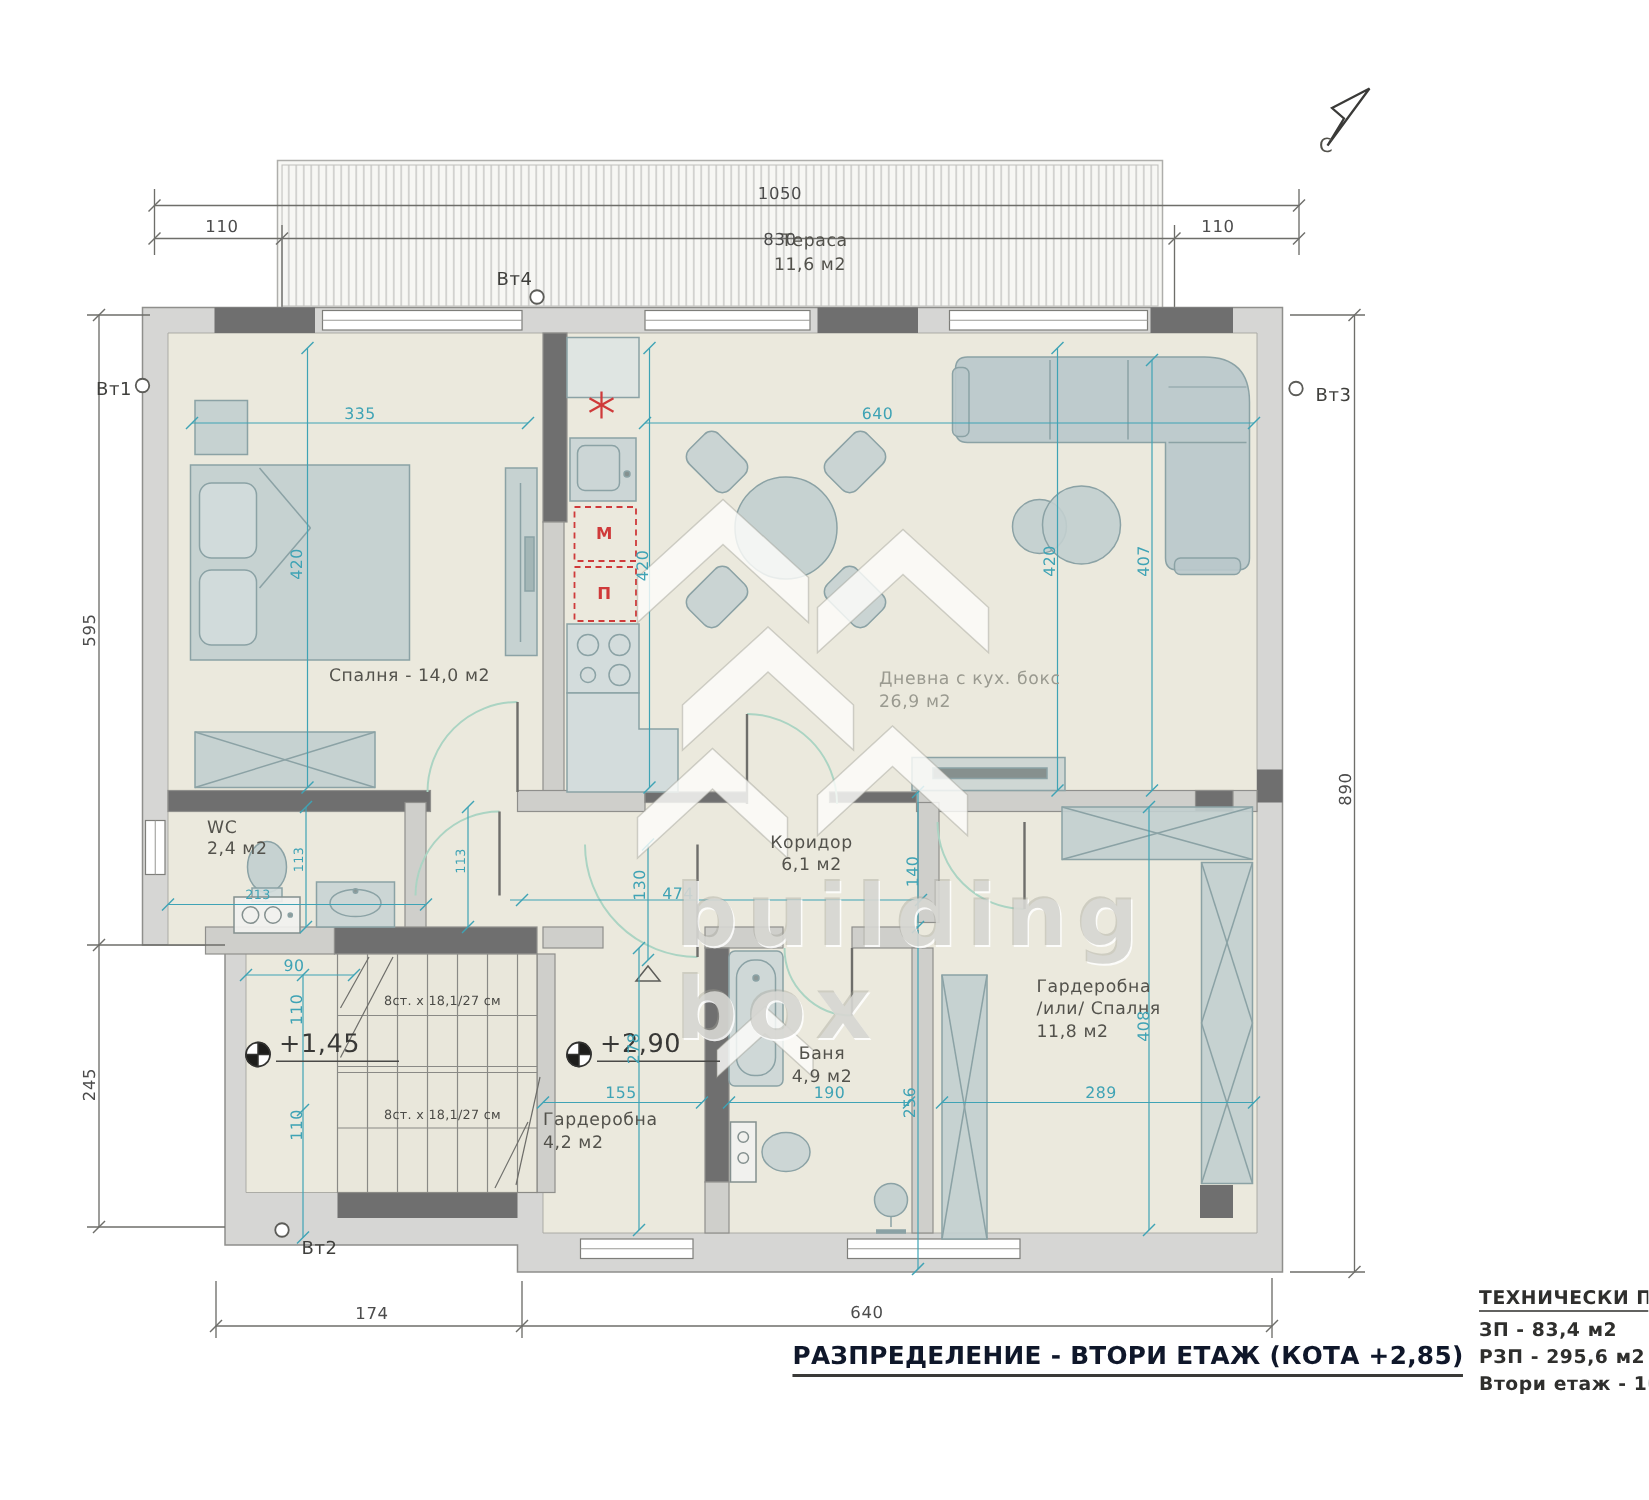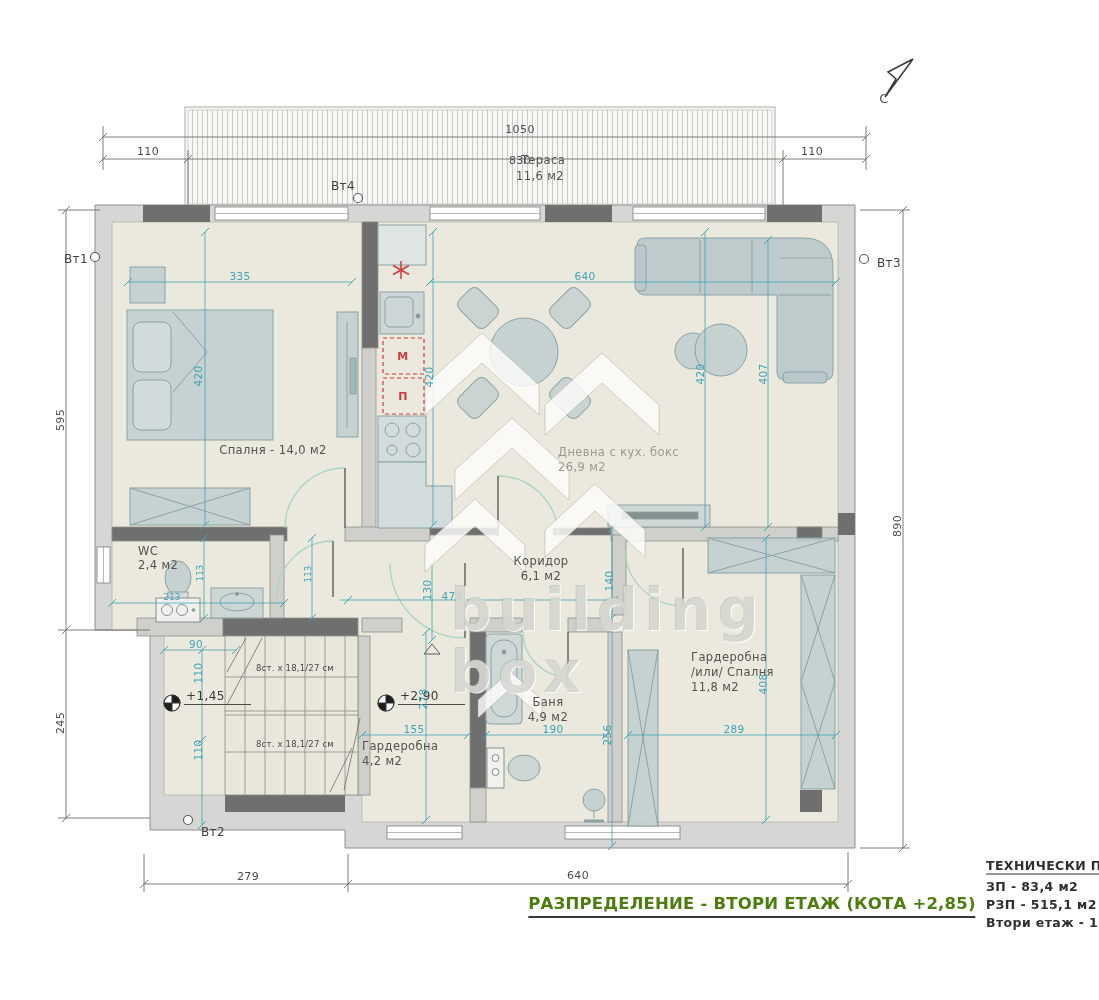--- a/index.html
+++ b/index.html
@@ -8,23 +8,23 @@
   #plan-svg{position:absolute;left:0;top:0;}
   .lbl{position:absolute;transform:translate(-50%,-50%);white-space:nowrap;color:#53524c;
        font-size:11.5px;letter-spacing:.4px;}
   .lbl.la{transform:translate(0,-50%);} 
   .dim-in{color:#3fa3b5;font-size:10.5px;letter-spacing:.3px;}
   .dim-out{color:#4c4c4c;font-size:11px;}
   .rot{transform:translate(-50%,-50%) rotate(-90deg);}
   .dim-sm{font-size:8.5px;}
   .stair-lbl{font-size:8.5px;color:#4a4a46;letter-spacing:.2px;}
   .marker-lbl{font-size:12px;color:#3f3f3c;}
-  .elev{font-size:12px;color:#383836;border-bottom:1.3px solid #4a4a48;padding:0 26px 1px 2px;}
-  .faded{color:#9a9a90;}
-  .title{font-size:16.5px;font-weight:bold;color:#4d7c0f;letter-spacing:.2px;
+  .elev{font-size:17px;color:#383836;border-bottom:1.3px solid #4a4a48;padding:0 26px 1px 2px;}
+  .faded{color:#9a9a90;margin-left:28px;}
+  .title{font-size:16.5px;font-weight:bold;color:#0f172a;letter-spacing:.2px;
          border-bottom:2px solid #3a3a38;padding-bottom:3px;}
   .tech{font-size:12.5px;font-weight:bold;color:#2f2f2d;}
   .tech.head{border-bottom:1.6px solid #2f2f2d;padding-bottom:1px;}
   .wm{font-size:58px;font-weight:600;color:rgba(162,162,152,.40);letter-spacing:6px;
       text-shadow:1px 1px 0 rgba(255,255,255,.85);}
 </style>
 </head>
 <body>
 
 <div id="stage">
@@ -376,21 +376,21 @@
 
 <div class="lbl marker-lbl" style="left:343px;top:186px">Вт4</div>
 <div class="lbl marker-lbl" style="left:76px;top:259px">Вт1</div>
 <div class="lbl marker-lbl" style="left:889px;top:263px">Вт3</div>
 <div class="lbl marker-lbl" style="left:213px;top:832px">Вт2</div>
 <div class="lbl" style="left:884px;top:98px;font-size:13px">С</div>
 
 <div class="lbl dim-out rot" style="left:60px;top:420px">595</div>
 <div class="lbl dim-out rot" style="left:60px;top:723px">245</div>
 <div class="lbl dim-out rot" style="left:897px;top:526px">890</div>
-<div class="lbl dim-out" style="left:248px;top:876px">279</div>
+<div class="lbl dim-out" style="left:248px;top:876px">174</div>
 <div class="lbl dim-out" style="left:578px;top:875px">640</div>
 
 <div class="lbl dim-in" style="left:240px;top:276px">335</div>
 <div class="lbl dim-in rot" style="left:198px;top:376px">420</div>
 <div class="lbl" style="left:273px;top:450px">Спалня - 14,0 м2</div>
 
 <div class="lbl dim-in rot" style="left:429px;top:377px">420</div>
 <div class="lbl" style="left:403px;top:356px;color:#cf3a3a;font-weight:bold;font-size:11px">М</div>
 <div class="lbl" style="left:403px;top:396px;color:#cf3a3a;font-weight:bold;font-size:11px">П</div>
 
@@ -435,16 +435,16 @@
 <div class="lbl la" style="left:691px;top:687px">11,8 м2</div>
 <div class="lbl dim-in" style="left:734px;top:729px">289</div>
 <div class="lbl dim-in rot" style="left:763px;top:684px">408</div>
 
 <div class="lbl la wm" style="left:450px;top:610px">building</div>
 <div class="lbl la wm" style="left:450px;top:672px">box</div>
 
 <div class="lbl title" style="left:752px;top:906px">РАЗПРЕДЕЛЕНИЕ - ВТОРИ ЕТАЖ (КОТА +2,85)</div>
 <div class="lbl la tech head" style="left:986px;top:866px">ТЕХНИЧЕСКИ ПОК</div>
 <div class="lbl la tech" style="left:986px;top:886px">ЗП  - 83,4 м2</div>
-<div class="lbl la tech" style="left:986px;top:904px">РЗП - 515,1 м2</div>
+<div class="lbl la tech" style="left:986px;top:904px">РЗП - 295,6 м2</div>
 <div class="lbl la tech" style="left:986px;top:922px">Втори етаж - 106</div>
 
 </div>
 
 </body></html>

